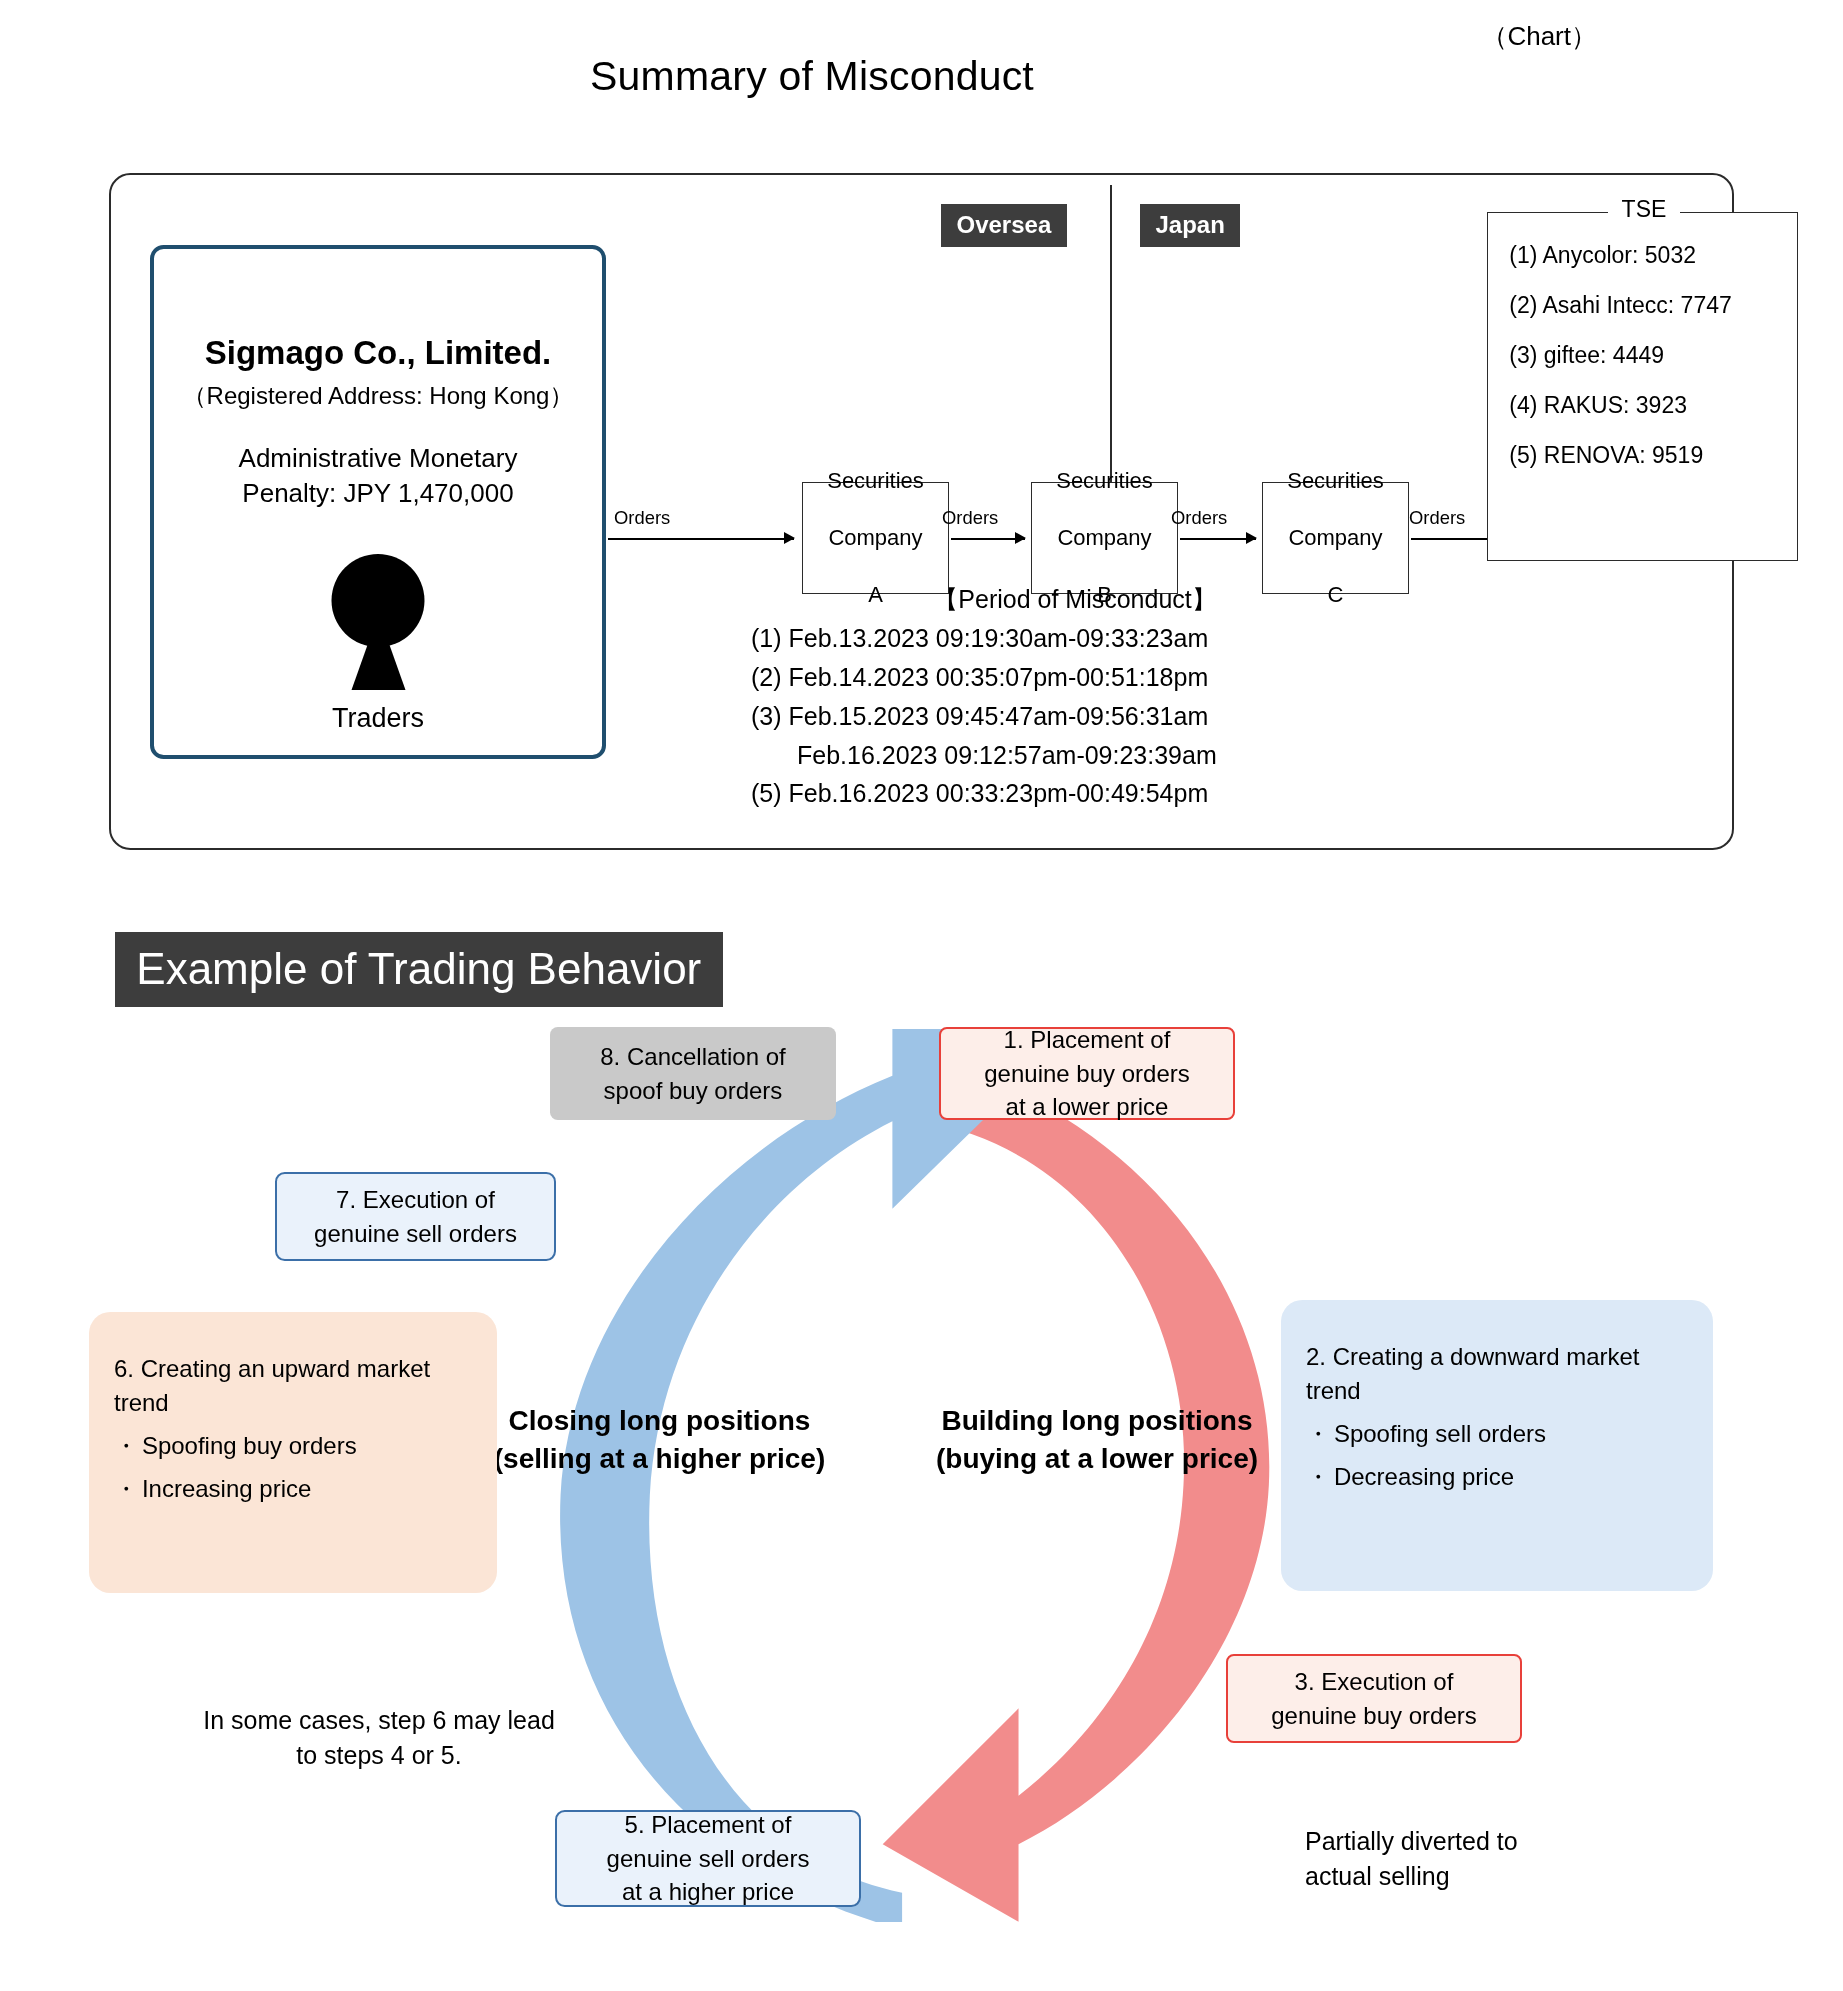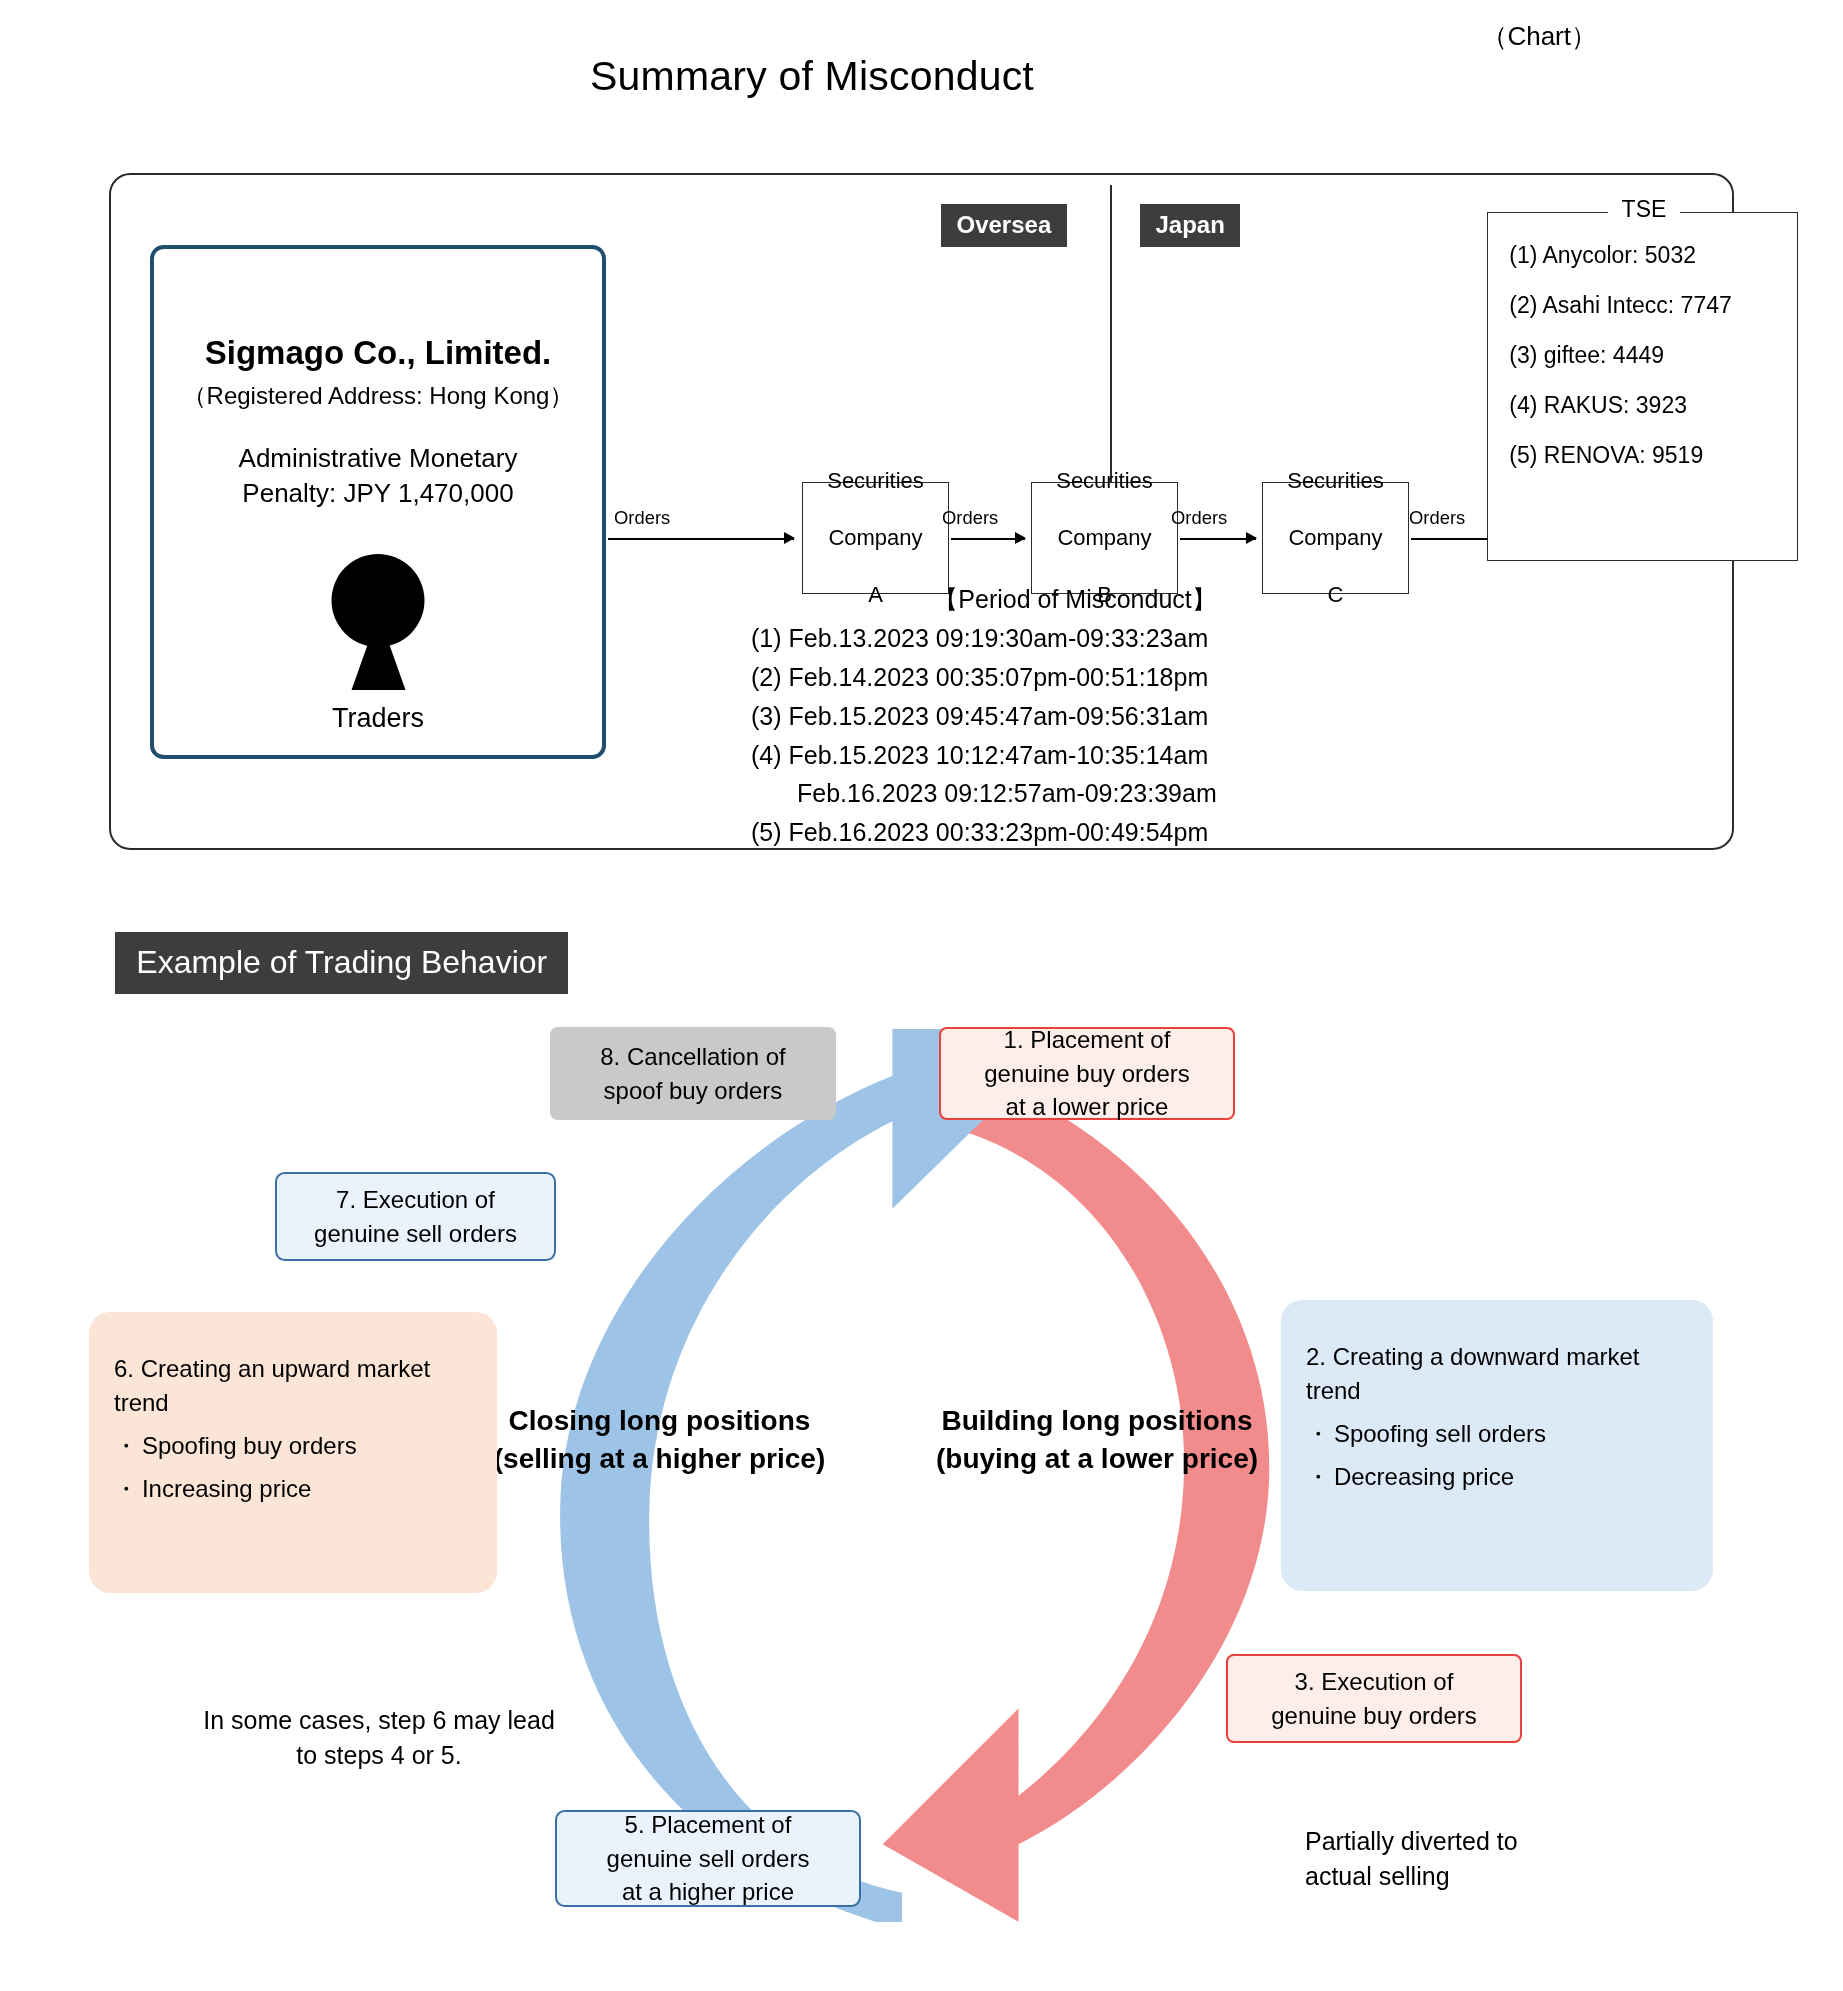--- a/index.html
+++ b/index.html
@@ -113,21 +113,21 @@
 
   
   .period { position:absolute; left:640px; top:408px; font-size:25px; }
   .period .hdr { margin-bottom:4.9px;text-align:right; }
   .period .row { margin-bottom:3.9px; line-height:1.4; }
   .period .row.indent { padding-left:46px; }
 
   
   .example-tag {
     position:absolute; left:115px; top:932px;
-    background:#3d3d3d; color:#fff; font-size:32px;
+    background:#3d3d3d; color:#fff; font-size:44px;
     padding:11.6px 21.3px 13.6px 21.3px;
   }
 
   
   .cycle { position:absolute; left:514px; top:1029px; width:815px; height:893px; }
   .center-text { position:absolute; font-weight:bold; font-size:28px; text-align:center; line-height:1.35; }
   .ct-left { left:485px; top:1402px; width:349px; }
   .ct-right { left:927px; top:1402px; width:340px; }
 
   
@@ -236,21 +236,20 @@
         <li>(5) RENOVA: 9519</li>
       </ul>
     </div>
     <div class="tse-label">TSE</div>
 
     <div class="period">
       <div class="hdr">【Period of Misconduct】</div>
       <div class="row">(1) Feb.13.2023  09:19:30am-09:33:23am</div>
       <div class="row">(2) Feb.14.2023  00:35:07pm-00:51:18pm</div>
       <div class="row">(3) Feb.15.2023  09:45:47am-09:56:31am</div>
-      <div class="row">(4) Feb.15.2023  10:12:47am-10:35:14am</div>
       <div class="row indent">Feb.16.2023  09:12:57am-09:23:39am</div>
       <div class="row">(5) Feb.16.2023  00:33:23pm-00:49:54pm</div>
     </div>
   </div>
 
   <div class="example-tag">Example of Trading Behavior</div>
 
   <svg class="cycle" viewBox="0 0 840 920">
 
     <g>

